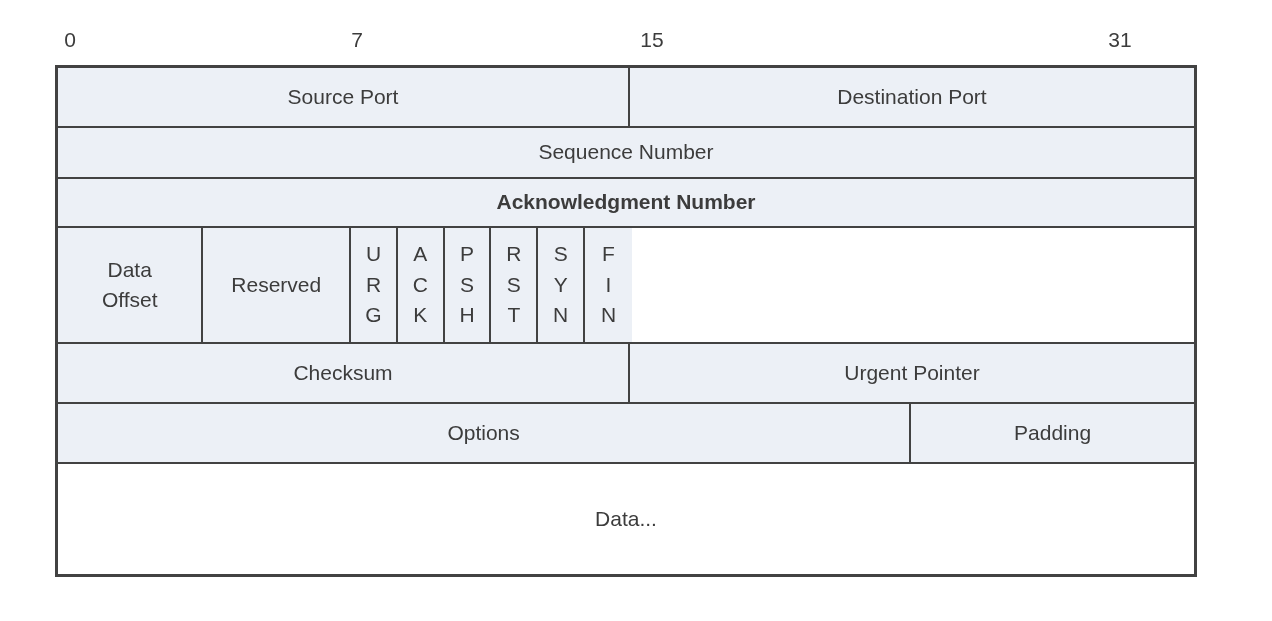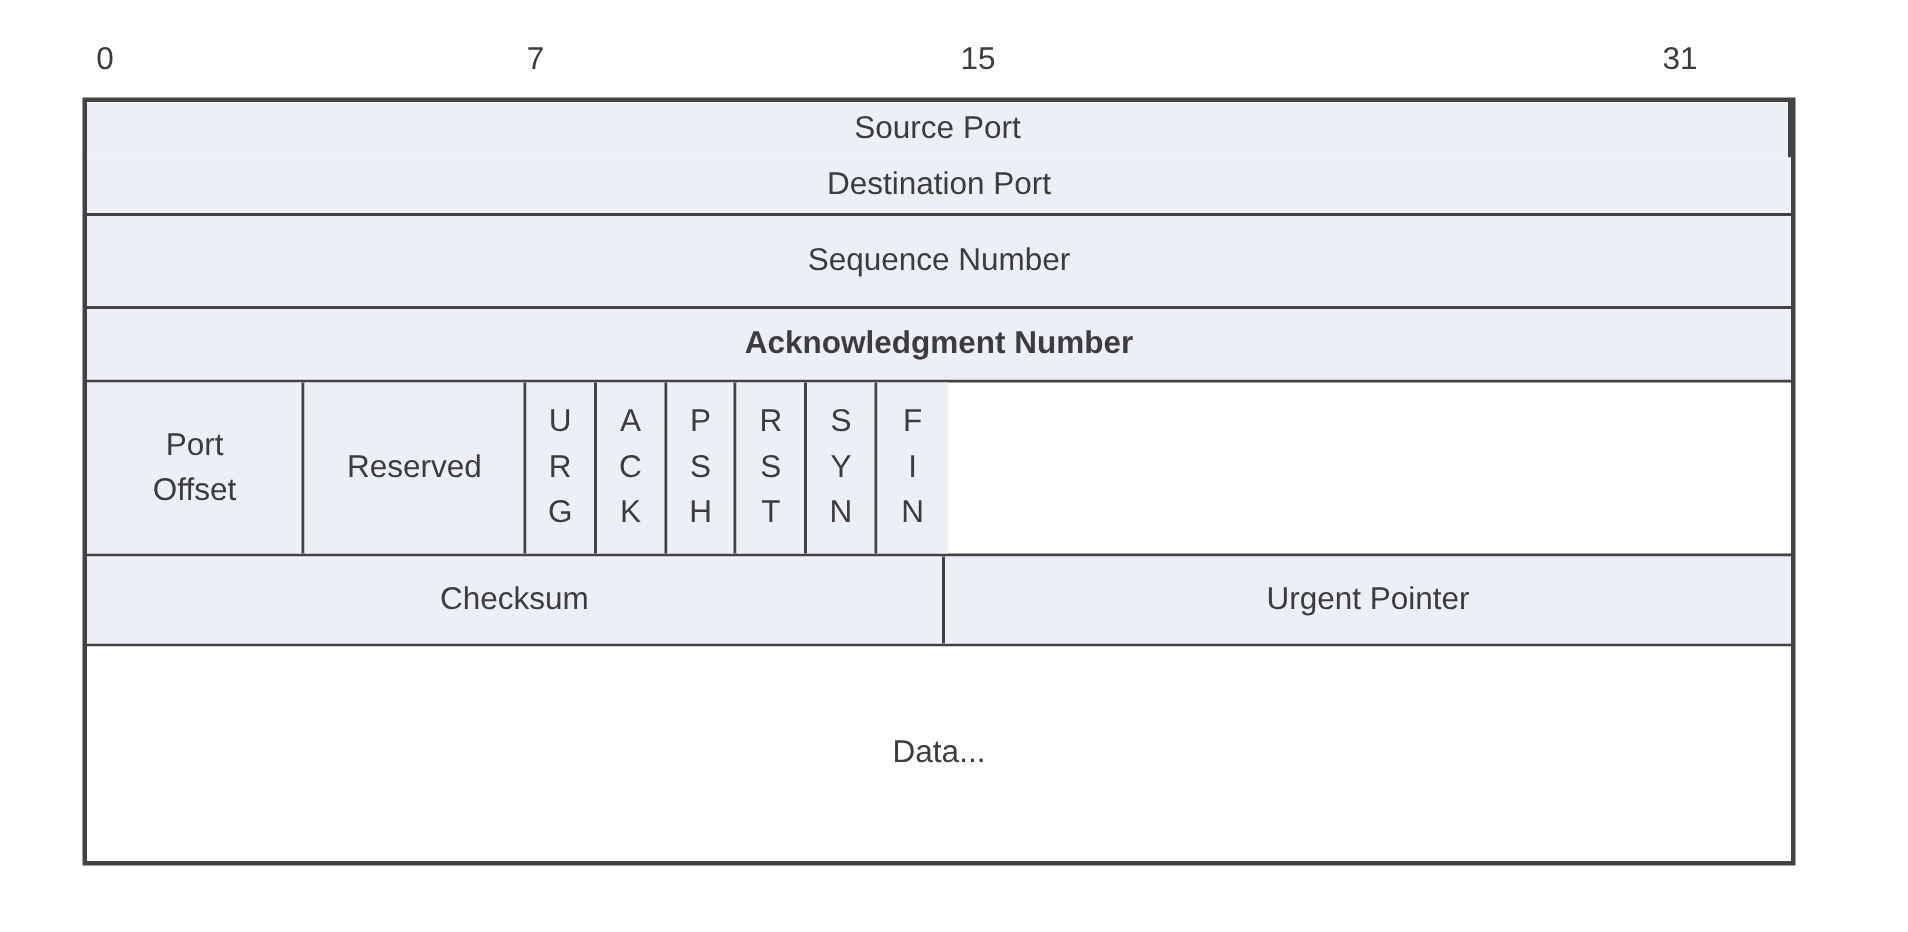--- a/index.html
+++ b/index.html
@@ -66,22 +66,22 @@
     font-size: 21px;
     line-height: 1.45;
     white-space: pre-line;
     overflow: hidden;
     flex: 0 0 auto;
   }
   .cell:last-child { border-right: none; }
   .cell.grow { flex: 1 1 auto; }
   .cell.white { background: #ffffff; }
   
-  .r1 { height: 76px; flex-direction: column; }
-  .r2 { height: 62px; }
+  .r1 { height: 60px; }
+  .r2 { height: 51px; }
   .r3 { height: 49px; font-weight: bold; }
   .r4 { height: 116px; }
   .r5 { height: 60px; }
   .r6 { height: 60px; }
   
   .w-half   { flex-basis: 50.35%; }
   .w-doff   { flex-basis: 12.8%; }
   .w-resv   { flex-basis: 13.0%; }
   .w-flag   { flex-basis: 4.12%; }
   .w-opts   { flex-basis: 75.1%; }
@@ -107,21 +107,21 @@
 
     <div class="hrow r2">
       <div class="cell grow">Sequence Number</div>
     </div>
 
     <div class="hrow r3">
       <div class="cell grow">Acknowledgment Number</div>
     </div>
 
     <div class="hrow r4">
-      <div class="cell w-doff">Port
+      <div class="cell w-doff">Data
 Offset</div>
       <div class="cell w-resv">Reserved</div>
       <div class="cell w-flag">U
 R
 G</div>
       <div class="cell w-flag">A
 C
 K</div>
       <div class="cell w-flag">P
 S
@@ -135,19 +135,23 @@
       <div class="cell w-flag">F
 I
 N</div>
     </div>
 
     <div class="hrow r5">
       <div class="cell w-half">Checksum</div>
       <div class="cell grow">Urgent Pointer</div>
     </div>
 
+    <div class="hrow r6">
+      <div class="cell w-opts">Options</div>
+      <div class="cell grow">Padding</div>
+    </div>
 
     <div class="hrow">
       <div class="cell grow white">Data...</div>
     </div>
 
   </div>
 </div>
 
 </body></html>

